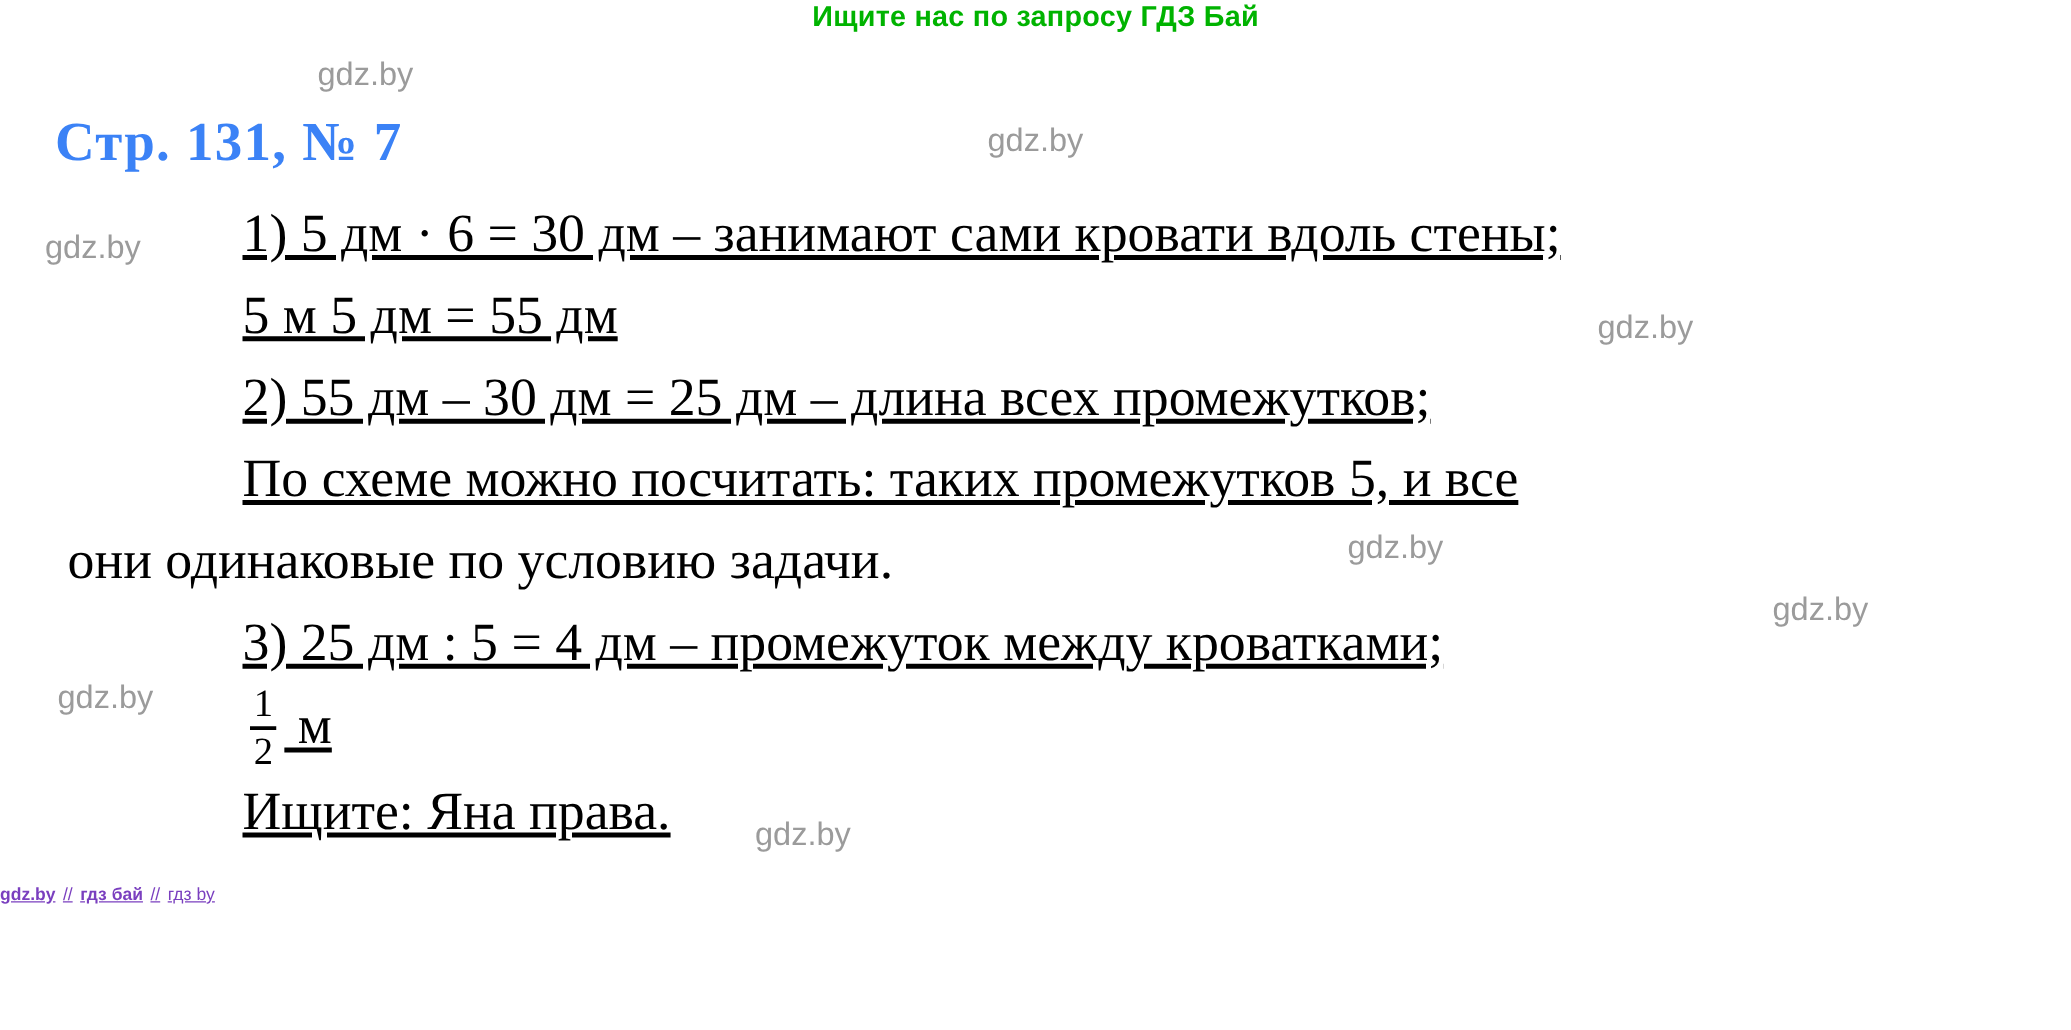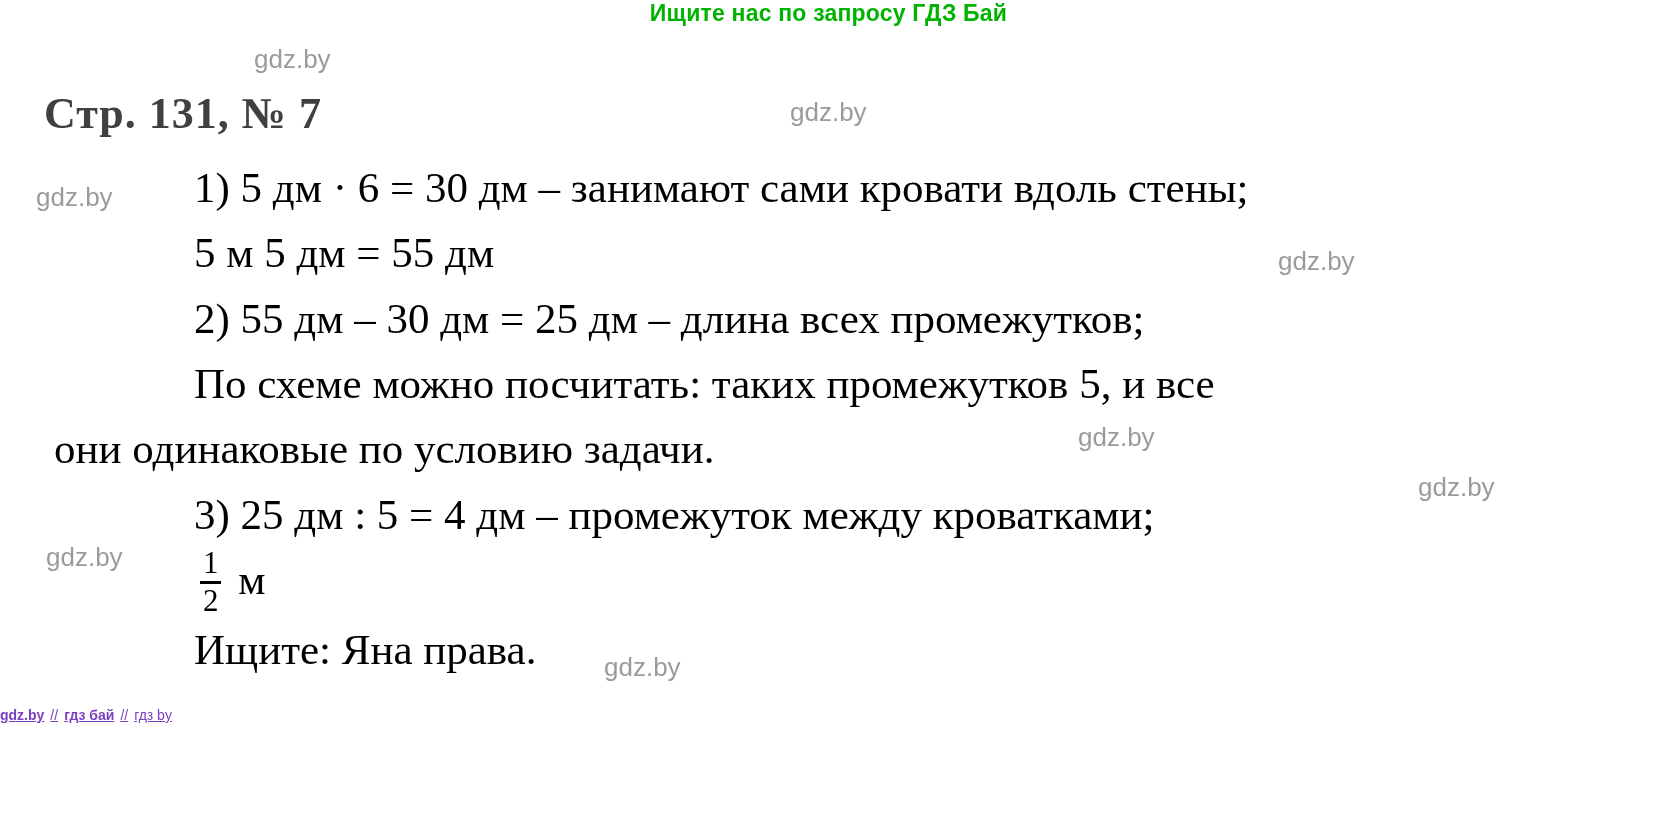--- a/index.html
+++ b/index.html
@@ -46,39 +46,40 @@
   }
 
   
   .heading {
     position: absolute;
     left: 44px;
     top: 88px;
     font-family: "Liberation Serif", serif;
     font-weight: bold;
     font-size: 44px;
-    color: #404040;
+    color: #3b82f6;
     letter-spacing: 1px;
   }
 
   
   .solution {
     position: absolute;
     left: 44px;
     top: 155px;
     width: 1570px;
     font-size: 43px;
     line-height: 1.52;
     color: #000;
   }
   .line {
     white-space: nowrap;
   }
   .indent {
     padding-left: 150px;
+    text-decoration: underline;
   }
   .noindent {
     padding-left: 0px;
     margin-left: 10px;
   }
 
   
   .frac {
     display: inline-block;
     vertical-align: -0.52em;

